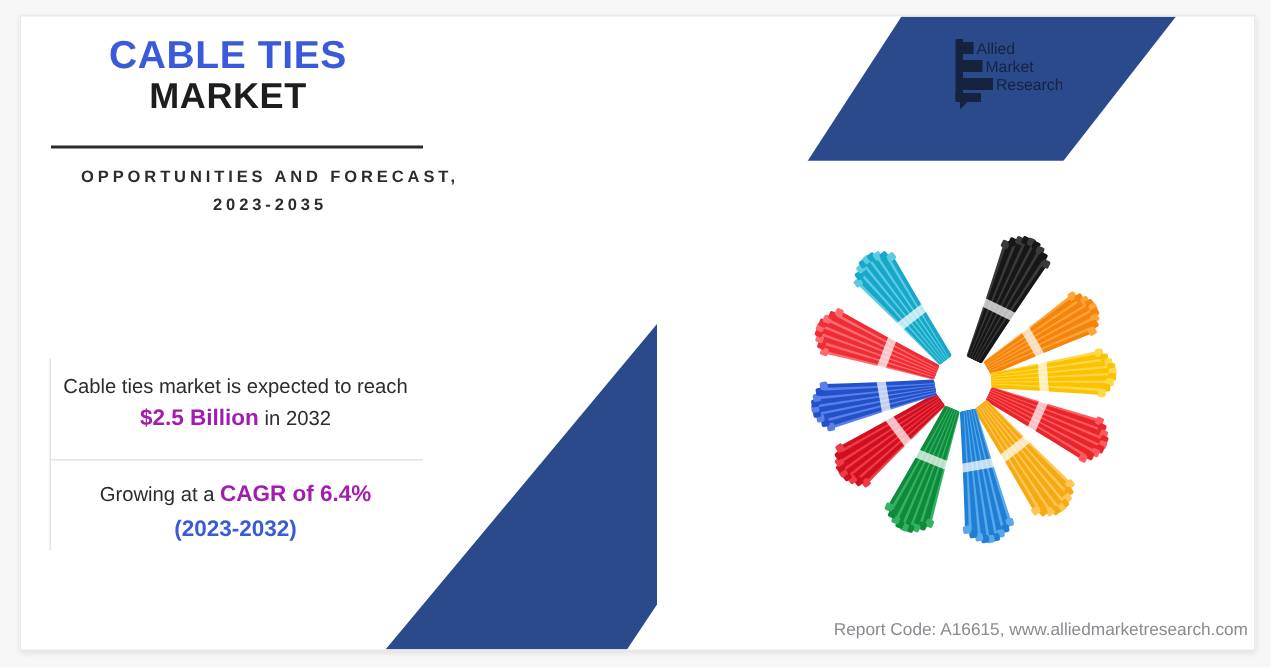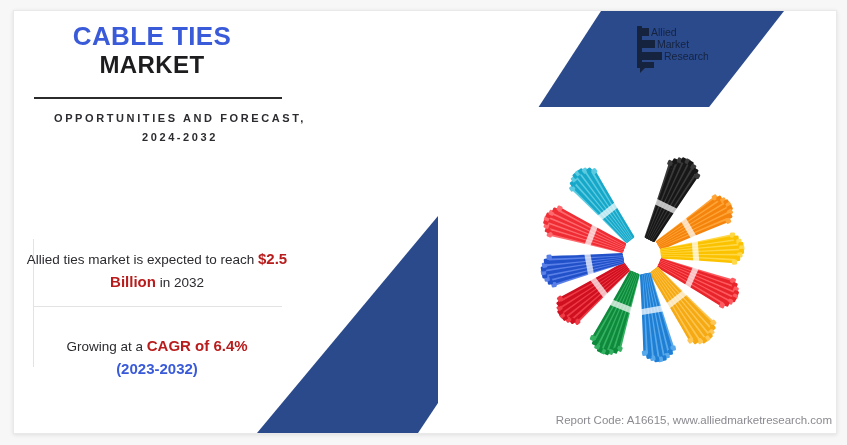--- a/index.html
+++ b/index.html
@@ -22,22 +22,22 @@
   .t1{font-size:26px;font-weight:bold;color:#3a5bd9;letter-spacing:.4px;line-height:1.12;}
   .t2{font-size:24px;font-weight:bold;color:#1d1d1f;letter-spacing:.4px;line-height:1.15;}
   .rule{position:absolute;left:20px;top:86px;width:248px;height:2px;background:#2b2b2b;}
   .sub{position:absolute;left:7px;top:98px;width:262px;text-align:center;
        font-size:11px;font-weight:bold;color:#2b2b30;letter-spacing:2.6px;line-height:1.75;margin-left:28px;}
 
   .vline{position:absolute;left:19px;top:228px;width:1px;height:128px;background:#e3e3e6;}
   .stat{position:absolute;left:12px;width:262px;text-align:center;color:#2b2b30;
         font-size:13.5px;line-height:1.5;}
   .stat1{top:237px;}
-  .stat2{top:324px;}
-  .hl{color:#b91c1c;font-weight:bold;font-size:15px;}
+  .stat2{top:308px;}
+  .hl{color:#a21caf;font-weight:bold;font-size:15px;}
   .hl2{color:#3a5bd9;font-weight:bold;font-size:15px;display:inline-block;}
   .divider{position:absolute;left:20px;top:295px;width:248px;height:1px;background:#e3e3e6;}
 
   
   .photo{position:absolute;left:432px;top:96px;width:390px;height:300px;}
   .footer{position:absolute;left:436px;top:403px;width:382px;text-align:right;
           font-size:11.5px;color:#8a8a90;}
 </style>
 </head>
 <body>
@@ -68,27 +68,27 @@
     </svg>
 
     <div class="title-wrap">
       <div class="t1">CABLE TIES</div>
       <div class="t2">MARKET</div>
     </div>
     <div class="rule"></div>
 
     <div class="sub">
       <div>OPPORTUNITIES AND FORECAST,</div>
-      <div>2024-2032</div>
+      <div>2023-2035</div>
     </div>
 
     <div class="vline"></div>
 
     <div class="stat stat1">
-      <span>Allied ties market is expected to reach </span><span class="hl">$2.5 Billion</span><span> in 2032</span>
+      <span>Cable ties market is expected to reach </span><span class="hl">$2.5 Billion</span><span> in 2032</span>
     </div>
 
     <div class="divider"></div>
 
     <div class="stat stat2">
       <span>Growing at a </span><span class="hl">CAGR of 6.4%</span>
       <div class="hl2">(2023-2032)</div>
     </div>
 
     <svg class="photo" viewBox="0 0 390 300">

